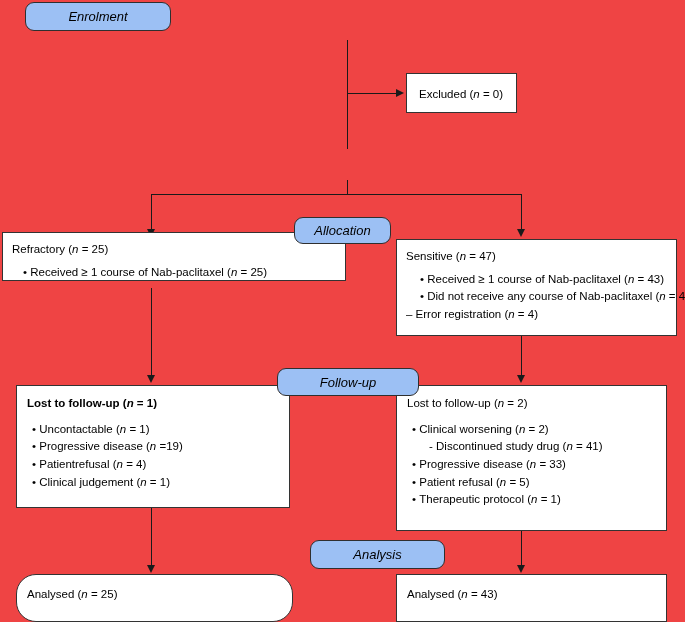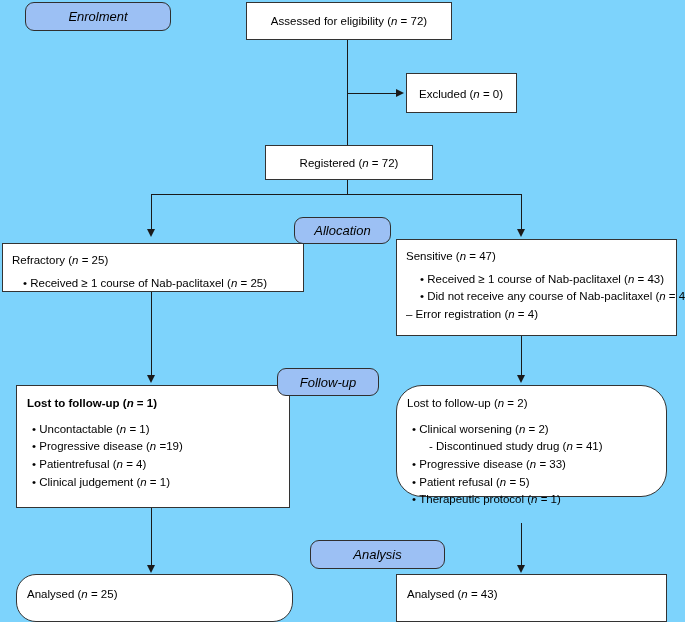--- a/index.html
+++ b/index.html
@@ -9,21 +9,21 @@
   }
   body {
     font-family: "Liberation Sans", sans-serif;
     color: #000000;
   }
   #diagram {
     position: relative;
     width: 685px;
     height: 622px;
     overflow: hidden;
-    background: #7dd3fc;
+    background: #ef4444;
   }
   .box {
     position: absolute;
     box-sizing: border-box;
     border: 1px solid #333333;
     background: #ffffff;
     font-size: 11.5px;
     line-height: 1.45;
     color: #000000;
     z-index: 3;
@@ -123,41 +123,35 @@
   <div class="arrow-down" style="left:517px; top:565px;"></div>
 
   <div class="pill" style="left:25px; top:2px; width:146px; height:29px;">
     <span>Enrolment</span>
   </div>
 
   <div class="pill" style="left:294px; top:217px; width:97px; height:27px;">
     <span>Allocation</span>
   </div>
 
-  <div class="pill" style="left:277px; top:368px; width:102px; height:28px;">
+  <div class="pill" style="left:277px; top:368px; width:142px; height:28px;">
     <span>Follow-up</span>
   </div>
 
   <div class="pill" style="left:277px; top:540px; width:135px; height:29px;margin-left:33px;">
     <span>Analysis</span>
   </div>
 
-  <div class="box center" style="left:246px; top:2px; width:206px; height:38px;">
-    <div class="inner">Assessed for eligibility (<span class="ital">n</span> = 72)</div>
-  </div>
 
   <div class="box" style="left:406px; top:73px; width:111px; height:40px;">
     <div class="inner" style="padding-top:12px; padding-left:12px;">Excluded  (<span class="ital">n</span> = 0)</div>
   </div>
 
-  <div class="box center" style="left:265px; top:145px; width:168px; height:35px;">
-    <div class="inner" style="padding-top:9px;">Registered (<span class="ital">n</span> = 72)</div>
-  </div>
-
-  <div class="box" style="left:2px; top:243px; width:302px; height:49px;">
+
+  <div class="box" style="left:2px; top:232px; width:344px; height:49px;">
     <div class="inner" style="padding:8px 9px;">
       <div class="hdr">Refractory (<span class="ital">n</span> = 25)</div>
       <ul class="bullets">
         <li class="b" style="padding-left:11px;">Received ≥ 1 course of Nab-paclitaxel (<span class="ital">n</span> = 25)</li>
       </ul>
     </div>
   </div>
 
   <div class="box" style="left:396px; top:239px; width:281px; height:97px;">
     <div class="inner" style="padding:8px 9px;">
@@ -175,21 +169,21 @@
       <div class="hdr" style="margin-bottom:9px;font-weight:bold;">Lost to follow-up (<span class="ital">n</span> = 1)</div>
       <ul class="bullets">
         <li class="b" style="padding-left:5px;">Uncontactable (<span class="ital">n</span> = 1)</li>
         <li class="b gap" style="padding-left:5px;">Progressive disease (<span class="ital">n</span> =19)</li>
         <li class="b" style="padding-left:5px;">Patientrefusal (<span class="ital">n</span> = 4)</li>
         <li class="b" style="padding-left:5px;">Clinical judgement (<span class="ital">n</span> = 1)</li>
       </ul>
     </div>
   </div>
 
-  <div class="box" style="left:396px; top:385px; width:271px; height:112px;border-radius:26px;">
+  <div class="box" style="left:396px; top:385px; width:271px; height:146px;">
     <div class="inner" style="padding:9px 10px;">
       <div class="hdr" style="margin-bottom:9px;">Lost to follow-up (<span class="ital">n</span> = 2)</div>
       <ul class="bullets">
         <li class="b" style="padding-left:5px;">Clinical worsening (<span class="ital">n</span> = 2)</li>
         <li class="sub" style="padding-left:22px;">- Discontinued study drug (<span class="ital">n</span> = 41)</li>
         <li class="b gap" style="padding-left:5px;">Progressive disease (<span class="ital">n</span> = 33)</li>
         <li class="b" style="padding-left:5px;">Patient refusal (<span class="ital">n</span> = 5)</li>
         <li class="b" style="padding-left:5px;">Therapeutic protocol (<span class="ital">n</span> = 1)</li>
       </ul>
     </div>

